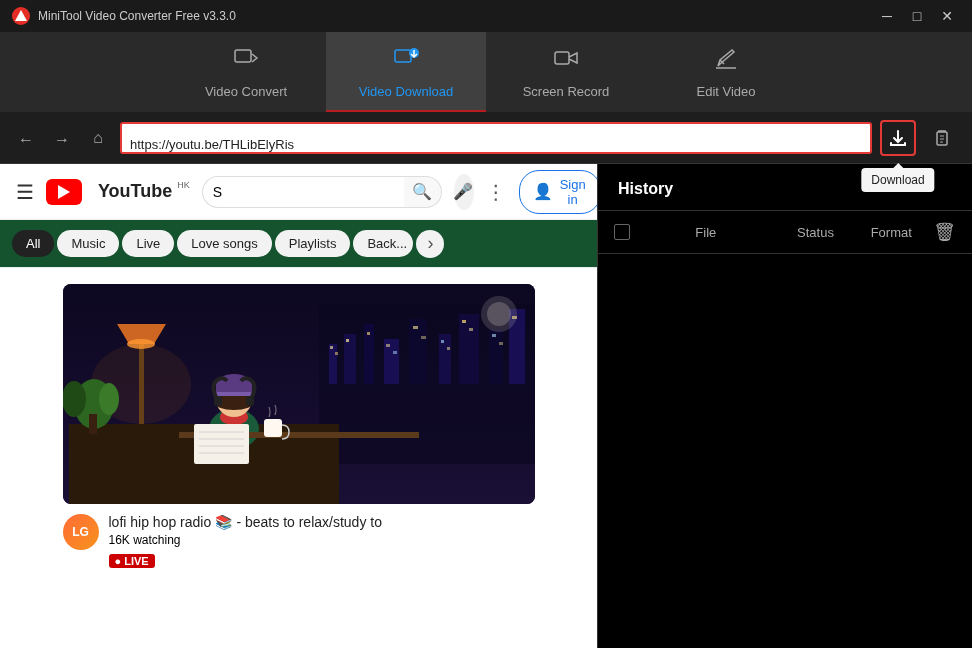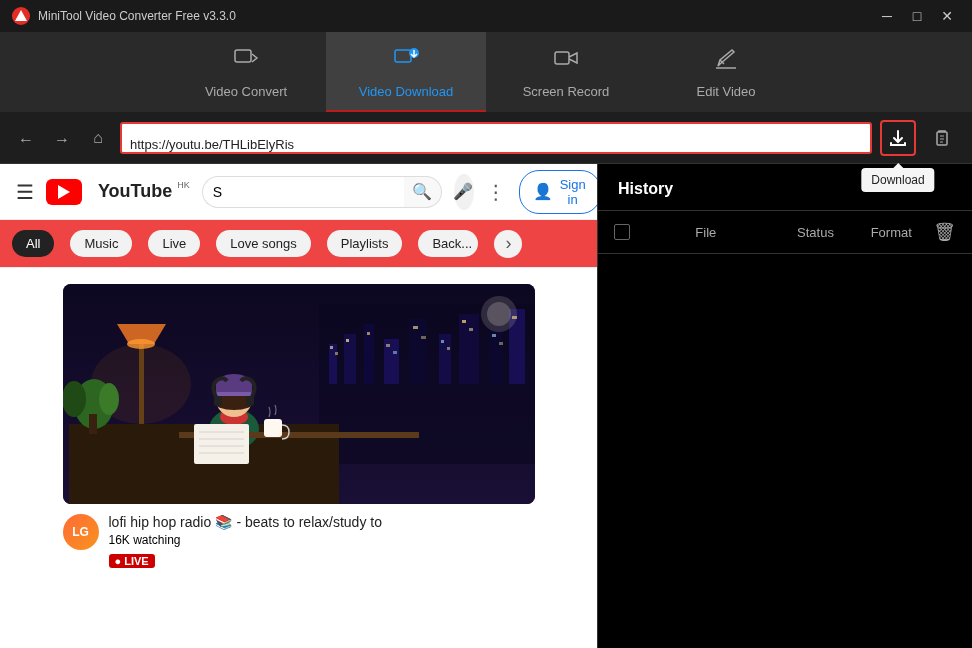--- a/index.html
+++ b/index.html
@@ -233,25 +233,25 @@
       border-radius: 20px;
       padding: 6px 14px;
       color: #1a73e8; font-size: 13px; font-weight: 500;
       background: none; cursor: pointer;
       display: flex; align-items: center; gap: 6px;
     }
 
     
     .filter-bar {
       height: 48px;
-      background: #ef4444;
+      background: #14532d;
       display: flex;
       align-items: center;
       padding: 0 12px;
-      gap: 16px;
+      gap: 3px;
       border-bottom: 1px solid #eee;
       overflow: hidden;
     }
     .filter-chip {
       padding: 6px 14px;
       border-radius: 20px;
       font-size: 13px;
       cursor: pointer;
       white-space: nowrap;
       border: none;

